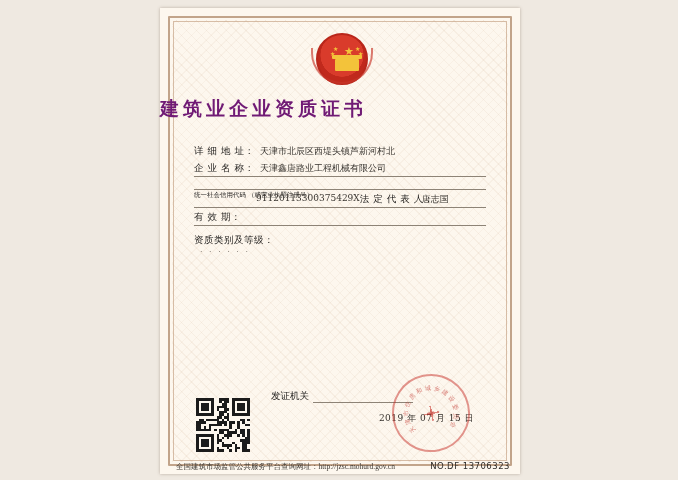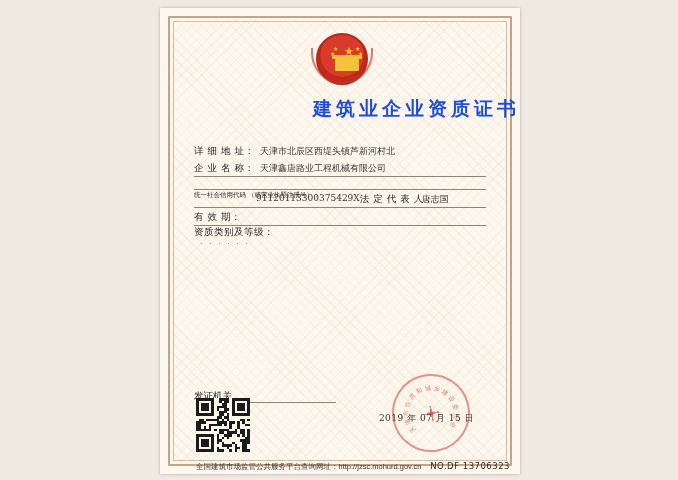--- a/index.html
+++ b/index.html
@@ -101,25 +101,25 @@
     border-top: none;
     border-radius: 0 0 40px 40px;
     opacity: .65;
   }
 
   
   .cert-title {
     position: absolute;
     left: 0; right: 0;
     top: 88px;
-    text-align: right;
+    text-align: left;
     font-family: "DejaVu Serif", serif;
     font-size: 19px;
     letter-spacing: 4px;
-    color: #1d4ed8;
+    color: #701a75;
     font-weight: bold;
   }
   .cert-subtitle {
     position: absolute;
     left: 0; right: 0;
     top: 115px;
     text-align: center;
     font-family: "DejaVu Serif", serif;
     font-size: 11px;
     color: #33302e;
@@ -169,21 +169,21 @@
 
   .addr-line2 {
     font-size: 9px;
     padding: 0 0 2px 66px;
     border-bottom: 1px solid #8d8376;
     color: #3a3631;
   }
 
   
   .scope-title {
-    margin-top: 0;
+    margin-top: 8px;
     font-size: 9.5px;
     letter-spacing: .5px;
     color: #262422;
   }
   .scope-body {
     margin-top: 4px;
     font-size: 8.5px;
     color: #3d3932;
     padding-left: 6px;
     line-height: 12px;
@@ -198,21 +198,21 @@
   
   .issuer-row {
     position: absolute;
     left: 34px;
     right: 30px;
     top: 382px;
     font-family: "DejaVu Serif", serif;
     font-size: 9.5px;
     color: #262422;
     display: flex;
-    justify-content: flex-start;
+    justify-content: center;
   }
   .issuer-label { margin-right: 4px; }
   .issuer-line {
     width: 100px;
     border-bottom: 1px solid #8d8376;
     height: 12px;
   }
   .issue-date {
     position: absolute;
     right: 46px;
@@ -285,24 +285,23 @@
     grid-template-columns: repeat(21, 1fr);
     grid-template-rows: repeat(21, 1fr);
   }
   .qr i { background: #1b1b1b; display: block; }
 
   
   .footer-left {
     position: absolute;
     left: 176px;
     top: 462px;
-    font-family: Liberation Sans, sans-serif;
+    font-family: Liberation Serif, serif;
     font-size: 7.5px;
     color: #3a3631;
-    margin-left: 20px;
   }
   .footer-right {
     position: absolute;
     right: 168px;
     top: 461px;
     font-family: "DejaVu Sans", sans-serif;
     font-size: 8.5px;
     color: #2e2c29;
     letter-spacing: .5px;
   }

